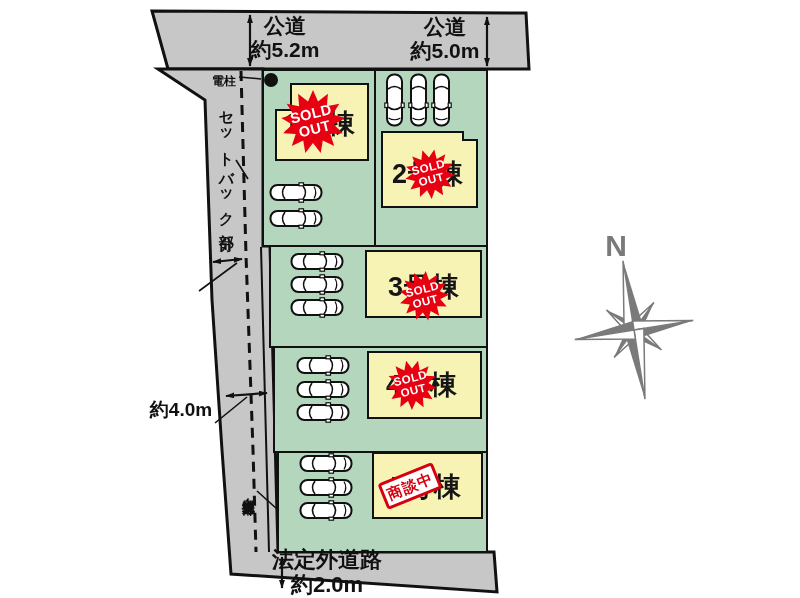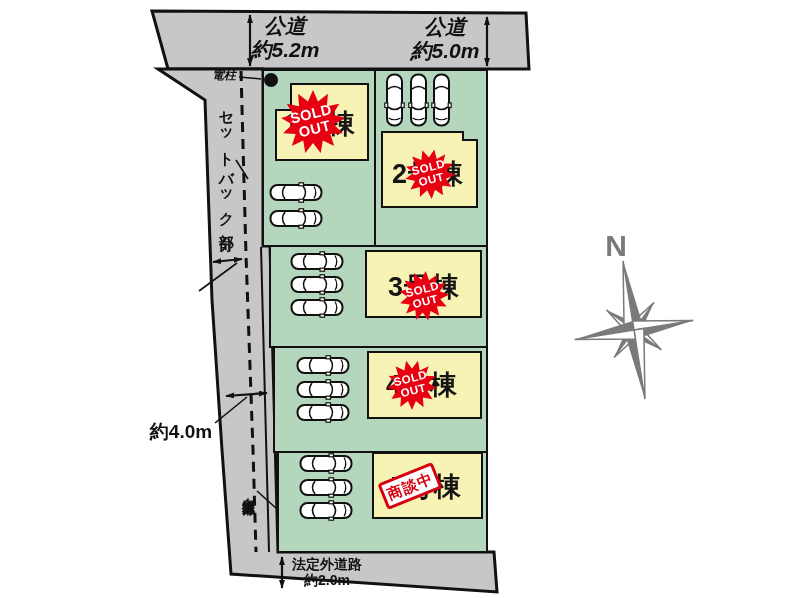--- a/index.html
+++ b/index.html
@@ -3,21 +3,21 @@
 <meta charset="utf-8">
 <style>
   html,body{margin:0;padding:0;background:#fff;}
   .stage{position:relative;width:800px;height:598px;background:#fff;overflow:hidden;
          font-family:"Liberation Sans","DejaVu Sans",sans-serif;color:#111;}
   .stage svg{position:absolute;left:0;top:0;}
   .lbl{position:absolute;transform:translate(-50%,-50%);text-align:center;
        font-weight:600;color:#111;line-height:1.15;white-space:nowrap;}
   .vlbl{position:absolute;transform:translate(-50%,-50%);writing-mode:vertical-rl;
         font-weight:600;color:#111;letter-spacing:3px;white-space:nowrap;}
-  .f21{font-size:21px;font-style:italic;} .f19{font-size:19px;} .f17{font-size:14px;}
+  .f21{font-size:21px;} .f19{font-size:19px;} .f17{font-size:22px;}
   .f15{font-size:15px;} .f13{font-size:13px;} .f12{font-size:12px;}
   .north{font-size:30px;font-weight:700;color:var(--compass_gray,#7a7a7a);}
   .lot-label{font-size:27px;font-weight:600;fill:#151515;text-anchor:middle;letter-spacing:1px;}
   .badge-text{fill:#fff;font-weight:800;text-anchor:middle;letter-spacing:.5px;}
   .bt-big{font-size:14.5px;} .bt-small{font-size:11.5px;}
   .stamp-text{fill:var(--stamp_red,#d7000f);font-size:15px;font-weight:700;
               text-anchor:middle;letter-spacing:1px;}
   .outline{stroke:#111;}
 </style>
 </head>
@@ -157,24 +157,24 @@
 </svg>
 
   <div class="lbl f21" style="left:285px;top:38px;">
     <div>公道</div>
     <div>約5.2m</div>
   </div>
   <div class="lbl f21" style="left:445px;top:39px;">
     <div>公道</div>
     <div>約5.0m</div>
   </div>
-  <div class="lbl f19" style="left:181px;top:432px;text-align:right;">
+  <div class="lbl f19" style="left:181px;top:410px;text-align:right;">
     <div>約4.0m</div>
   </div>
   <div class="lbl f17" style="left:327px;top:572px;">
     <div>法定外道路</div>
     <div>約2.0m</div>
   </div>
-  <div class="lbl f12" style="left:224px;top:76px;font-style:italic;">電柱</div>
+  <div class="lbl f12" style="left:224px;top:82px;">電柱</div>
   <div class="vlbl f15" style="left:226px;top:164px;">セットバック部分</div>
   <div class="vlbl f13" style="left:248px;top:490px;letter-spacing:1px;">自主後退部分</div>
   <div class="lbl north" style="left:616px;top:246px;">N</div>
 </div>
 
 </body></html>

